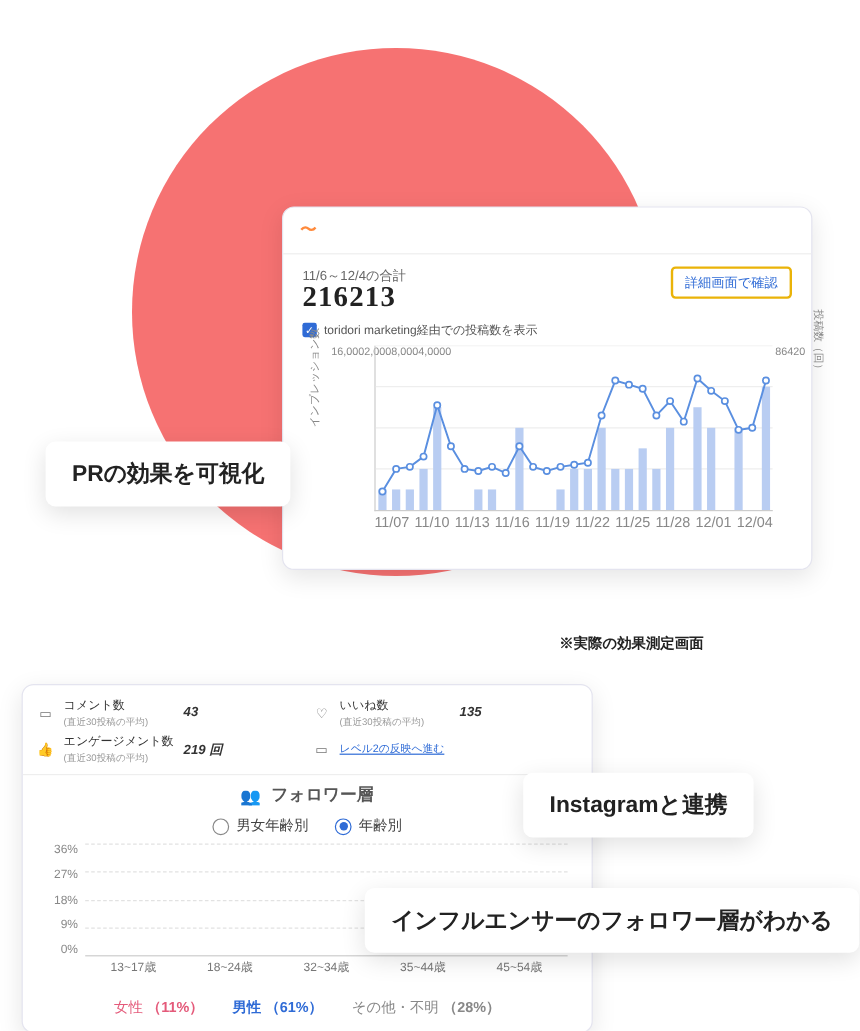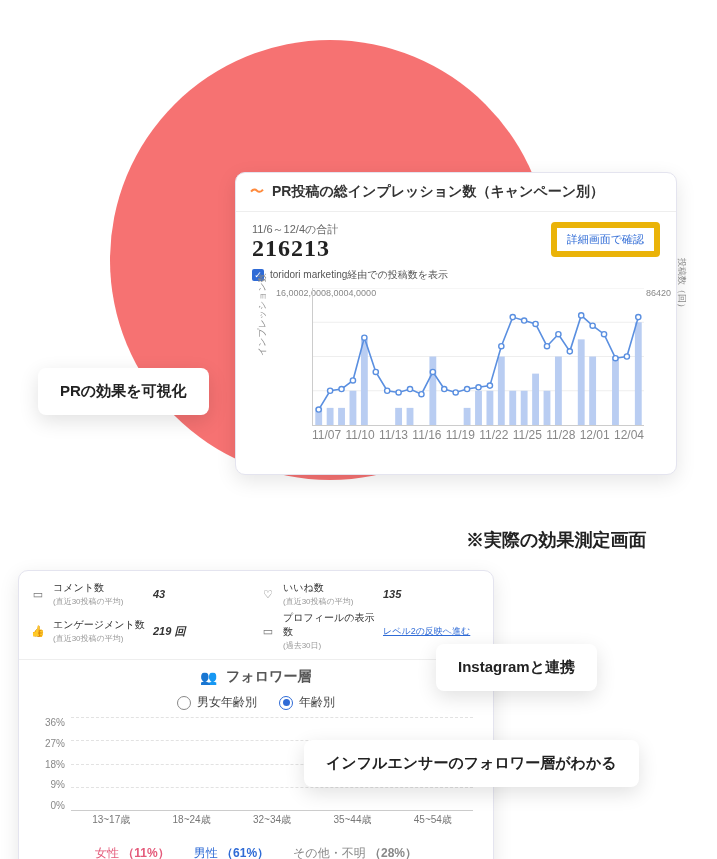--- a/index.html
+++ b/index.html
@@ -6,40 +6,40 @@
   *{box-sizing:border-box;}
   .stage{position:relative;width:717px;height:859px;overflow:hidden;}
   .circle{position:absolute;left:110px;top:40px;width:440px;height:440px;border-radius:50%;background:#f67272;}
   
   .card-top{position:absolute;left:235px;top:172px;width:442px;background:#fff;border:1px solid #e4e4ef;border-radius:10px;box-shadow:0 6px 20px rgba(0,0,0,0.10);}
   .card-top-header{display:flex;align-items:center;gap:8px;padding:10px 14px;border-bottom:1px solid #eee;font-weight:700;font-size:14px;color:#333;}
   .card-top-header .growth-icon{color:#ff8a3c;font-weight:700;font-size:14px;}
   .card-top-body{padding:10px 16px 16px 16px;}
   .range-row{display:flex;justify-content:space-between;align-items:flex-start;}
   .range-label{font-size:11px;color:#666;text-align:center;}
-  .detail-btn{border:6px solid #eab308;color:#2f6bd6;background:#fff;font-size:11px;padding:4px 10px;border-radius:4px;cursor:pointer;}
+  .detail-btn{border:2px solid #eab308;color:#2f6bd6;background:#fff;font-size:11px;padding:4px 10px;border-radius:4px;cursor:pointer;}
   .big-number{font-size:24px;font-weight:800;letter-spacing:1px;margin-top:-2px;font-family:Liberation Serif, serif;}
   .chk-row{display:flex;align-items:center;gap:6px;font-size:10px;color:#555;margin:6px 0 6px 0;}
   .chk{width:12px;height:12px;border-radius:2px;background:#2f6bd6;display:flex;align-items:center;justify-content:center;color:#fff;font-size:9px;}
   .chart-wrap{position:relative;height:170px;margin-top:4px;}
   .yl,.yr{position:absolute;top:0;height:138px;font-size:9px;color:#888;display:flex;flex-direction:row;justify-content:space-between;}
   .yl{left:24px;text-align:right;width:34px;}
   .yr{right:0;text-align:left;width:14px;}
   .ylab-left{position:absolute;left:4px;top:68px;transform:rotate(-90deg);transform-origin:left top;font-size:9px;color:#888;white-space:nowrap;}
   .ylab-right{position:absolute;right:-28px;top:24px;transform:rotate(90deg);transform-origin:right top;font-size:9px;color:#888;white-space:nowrap;}
   .plot{position:absolute;left:60px;right:16px;top:0;height:138px;border-left:1px solid #ccc;border-bottom:1px solid #ccc;}
   .grid line{stroke:#eee;stroke-width:1;}
   .bars rect{fill:#b9cdf2;}
   .linepath{fill:none;stroke:#5a8fe0;stroke-width:1.6;}
   .linepts circle{fill:#fff;stroke:#5a8fe0;stroke-width:1.4;}
   .xticks{position:absolute;left:60px;right:16px;top:140px;display:flex;justify-content:space-between;font-size:12px;color:#888;}
   
-  .bubble{position:absolute;background:#fff;border-radius:8px;box-shadow:0 6px 20px rgba(0,0,0,0.12);padding:14px 22px;font-size:15px;font-weight:600;color:#222;white-space:nowrap;}
+  .bubble{position:absolute;background:#fff;border-radius:8px;box-shadow:0 6px 20px rgba(0,0,0,0.12);padding:14px 22px;font-size:19px;font-weight:600;color:#222;white-space:nowrap;}
   .bubble1{left:38px;top:368px;}
-  .caption{position:absolute;left:466px;top:528px;font-size:18px;font-weight:700;color:#222;}
+  .caption{position:absolute;left:466px;top:528px;font-size:12px;font-weight:700;color:#222;}
   .bubble2{left:436px;top:644px;}
   .bubble3{left:304px;top:740px;}
   
   .card-bot{position:absolute;left:18px;top:570px;width:476px;background:#fff;border:1px solid #e4e4ef;border-radius:10px;box-shadow:0 6px 20px rgba(0,0,0,0.10);padding:10px 12px 12px 12px;}
   .stats{display:grid;grid-template-columns:1fr 1fr;row-gap:4px;column-gap:10px;font-size:10px;color:#333;}
   .stat{display:flex;align-items:center;gap:8px;}
   .stat .icon{width:14px;text-align:center;color:#777;font-size:11px;}
   .stat .lab{flex:0 0 92px;}
   .stat .lab .sub{display:block;font-size:8px;color:#999;margin-top:1px;}
   .stat .val{font-weight:700;font-size:11px;font-style:italic;}
@@ -57,35 +57,34 @@
   .age-plot{position:absolute;left:40px;right:8px;top:0;height:94px;border-bottom:1px solid #ccc;}
   .age-plot .gl{position:absolute;left:0;right:0;border-top:1px dashed #e2e2e2;}
   .age-bars{position:absolute;inset:0;display:flex;align-items:flex-end;gap:0;}
   .age-bars .col{flex:1;display:flex;flex-direction:column;align-items:center;}
   .age-bars .bar{width:58%;background:#f6a623;border-radius:2px 2px 0 0;}
   .age-x{position:absolute;left:40px;right:8px;top:96px;display:flex;font-size:10px;color:#777;}
   .age-x span{flex:1;text-align:center;}
   .gender-row{display:flex;justify-content:center;gap:24px;font-size:12px;margin-top:8px;}
   .gender-row .f .lab{color:#e45a7a;}
   .gender-row .f .pct{color:#e45a7a;font-weight:700;}
-  .gender-row .m .lab{color:#2f6bd6;}
+  .gender-row .m .lab{color:#2f6bd6;font-weight:bold;}
   .gender-row .m .pct{color:#2f6bd6;font-weight:700;}
   .gender-row .o{color:#888;}
   .gender-row .o .pct{font-weight:700;}
 </style>
 </head>
 <body>
 
 <div class="stage">
   <div class="circle"></div>
 
   <div class="card-top">
     <div class="card-top-header">
       <span class="growth-icon">〜</span>
-      <span>PR投稿の総インプレッション数（キャンペーン別）</span>
     </div>
     <div class="card-top-body">
       <div class="range-row">
         <div>
           <div class="range-label">11/6～12/4の合計</div>
           <div class="big-number">216213</div>
         </div>
         <button class="detail-btn">詳細画面で確認</button>
       </div>
       <div class="chk-row">
@@ -214,21 +213,20 @@
         <span class="lab"><span>いいね数</span><span class="sub">(直近30投稿の平均)</span></span>
         <span class="val">135</span>
       </div>
       <div class="stat">
         <span class="icon">👍</span>
         <span class="lab"><span>エンゲージメント数</span><span class="sub">(直近30投稿の平均)</span></span>
         <span class="val">219 回</span>
       </div>
       <div class="stat">
         <span class="icon">▭</span>
-        <span class="lab"><span>プロフィールの表示数</span><span class="sub">(過去30日)</span></span>
         <span class="lnk">レベル2の反映へ進む</span>
       </div>
     </div>
     <div class="sep"></div>
 
     <div class="section-title">
       <span class="people-icon">👥</span>
       <span>フォロワー層</span>
     </div>
     <div class="radio-row">

